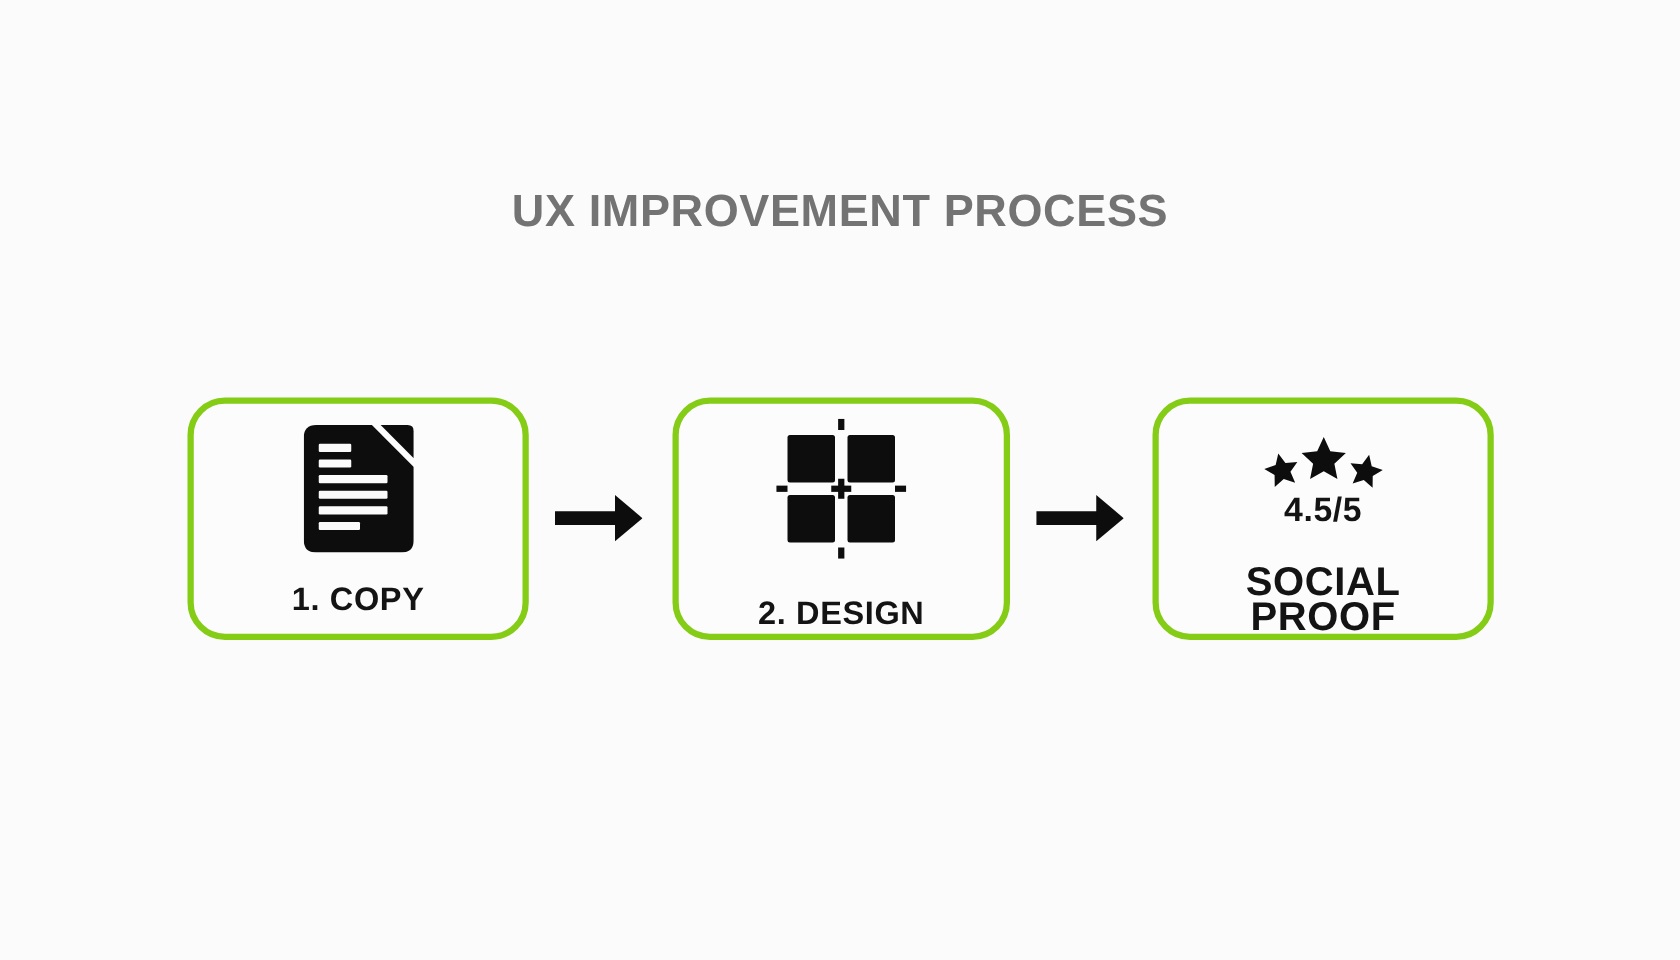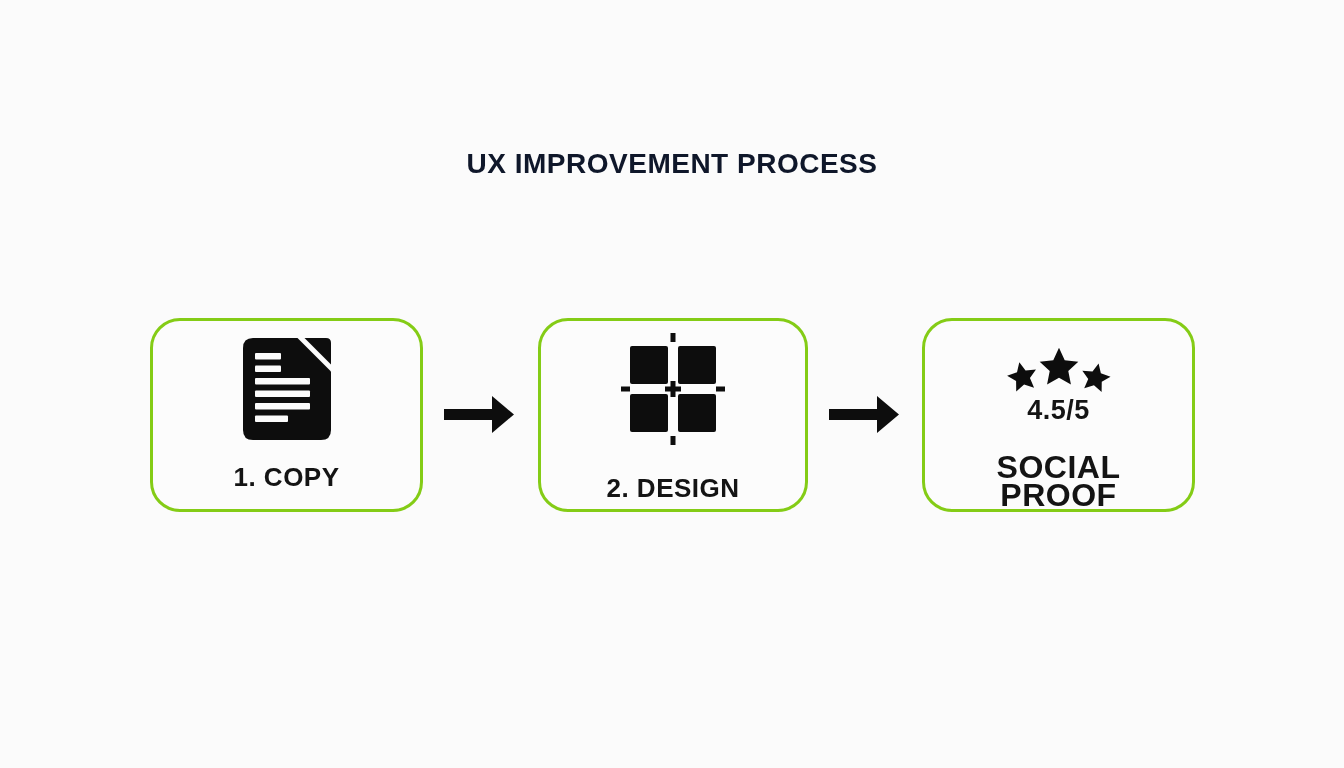--- a/index.html
+++ b/index.html
@@ -15,30 +15,30 @@
     font-family: "Liberation Sans", "DejaVu Sans", sans-serif;
     color: #141414;
   }
   .title {
     position: absolute;
     left: 0;
     right: 0;
     top: 148px;
     margin: 0;
     text-align: center;
-    font-size: 28px;
+    font-size: 36px;
     font-weight: 700;
     letter-spacing: 0.5px;
-    color: #0f172a;
+    color: #737373;
   }
   .step-box {
     position: absolute;
     top: 318px;
     height: 194px;
-    border: 3px solid #84cc16;
+    border: 5px solid #84cc16;
     border-radius: 30px;
     box-sizing: border-box;
     background: #fcfcfc;
     display: flex;
     flex-direction: column;
     align-items: center;
   }
   .box-copy   { left: 150px; width: 273px; }
   .box-design { left: 538px; width: 270px; }
   .box-social { left: 922px; width: 273px; }

